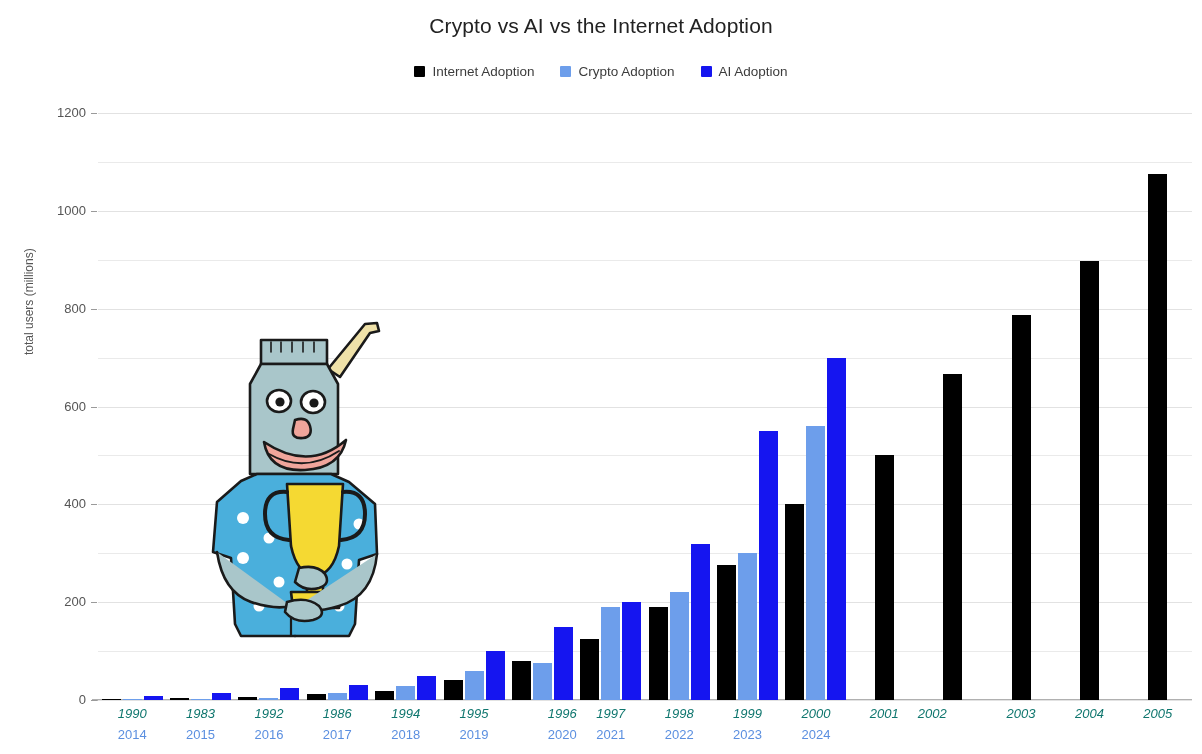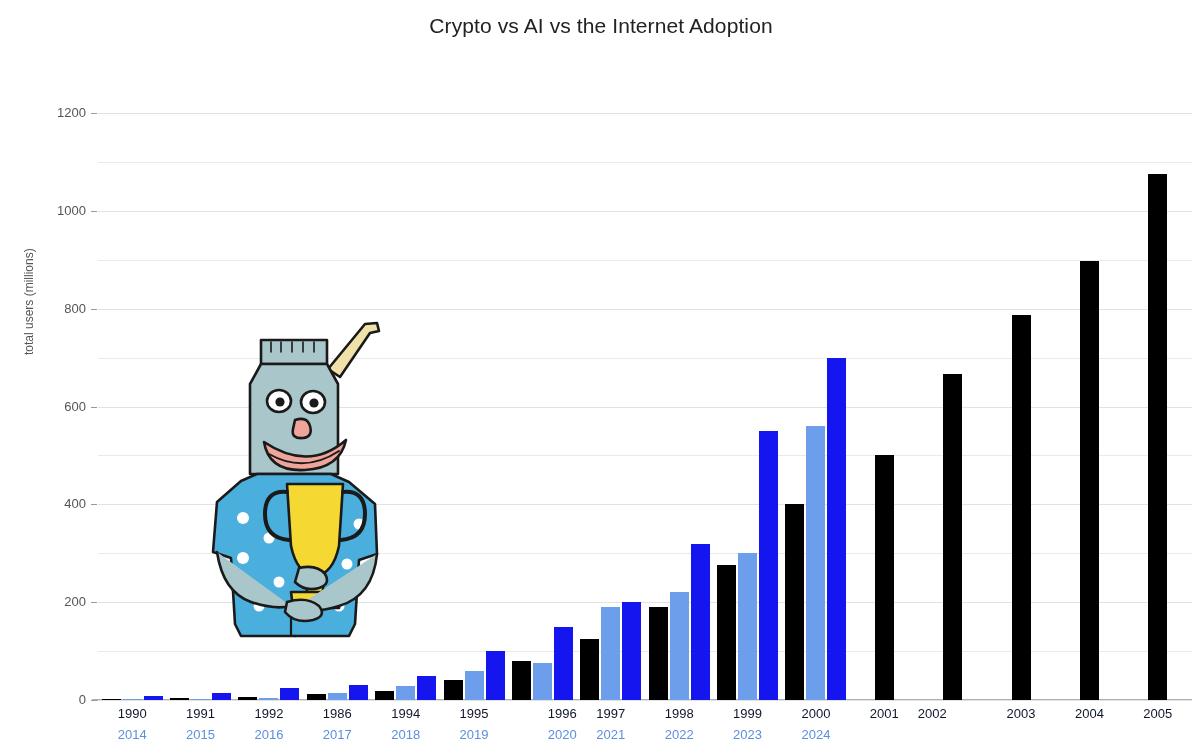--- a/index.html
+++ b/index.html
@@ -129,21 +129,22 @@
   }
   .xlabel {
     position: absolute;
     top: 0;
     text-align: center;
     line-height: 21px;
   }
   .xlabel .primary {
     display: block;
     font-size: 13px;
-    color: #0f172a;
+    color: #0f766e;
+    font-style: italic;
   }
   .xlabel .secondary {
     display: block;
     font-size: 13px;
     color: #5b8fe0;
   }
 
   
   .mascot {
     position: absolute;
@@ -154,20 +155,34 @@
     pointer-events: none;
   }
 </style>
 </head>
 <body>
 
 <div id="chart-root">
 
   <div class="chart-title">Crypto vs AI vs the Internet Adoption</div>
 
+  <div class="legend">
+    <div class="legend-item">
+      <span class="legend-swatch" style="background:#000000"></span>
+      <span>Internet Adoption</span>
+    </div>
+    <div class="legend-item">
+      <span class="legend-swatch" style="background:#6d9eeb"></span>
+      <span>Crypto Adoption</span>
+    </div>
+    <div class="legend-item">
+      <span class="legend-swatch" style="background:#1515f0"></span>
+      <span>AI Adoption</span>
+    </div>
+  </div>
 
   <div class="y-axis-label">total users (millions)</div>
 
   <div class="plot" id="plot">
     <div class="axis-baseline"></div>
   <div class="gridline" style="top: 538.083px;"></div>
       <div class="gridline" style="top: 440.25px;"></div>
       <div class="gridline" style="top: 342.417px;"></div>
       <div class="gridline" style="top: 244.583px;"></div>
       <div class="gridline" style="top: 146.75px;"></div>
@@ -264,21 +279,21 @@
         <div class="bar internet" title="Internet Adoption 2005: 1075" style="height: 525.854px; background: rgb(0, 0, 0);"></div>
       </div>
     </div>
 
   <div class="xlabels" id="xlabels">
       <div class="xlabel" style="left: 0px; width: 68.375px;">
         <span class="primary">1990</span>
         <span class="secondary">2014</span>
       </div>
       <div class="xlabel" style="left: 68.375px; width: 68.375px;">
-        <span class="primary">1991</span>
+        <span class="primary">1983</span>
         <span class="secondary">2015</span>
       </div>
       <div class="xlabel" style="left: 136.75px; width: 68.375px;">
         <span class="primary">1992</span>
         <span class="secondary">2016</span>
       </div>
       <div class="xlabel" style="left: 205.125px; width: 68.375px;">
         <span class="primary">1986</span>
         <span class="secondary">2017</span>
       </div>

